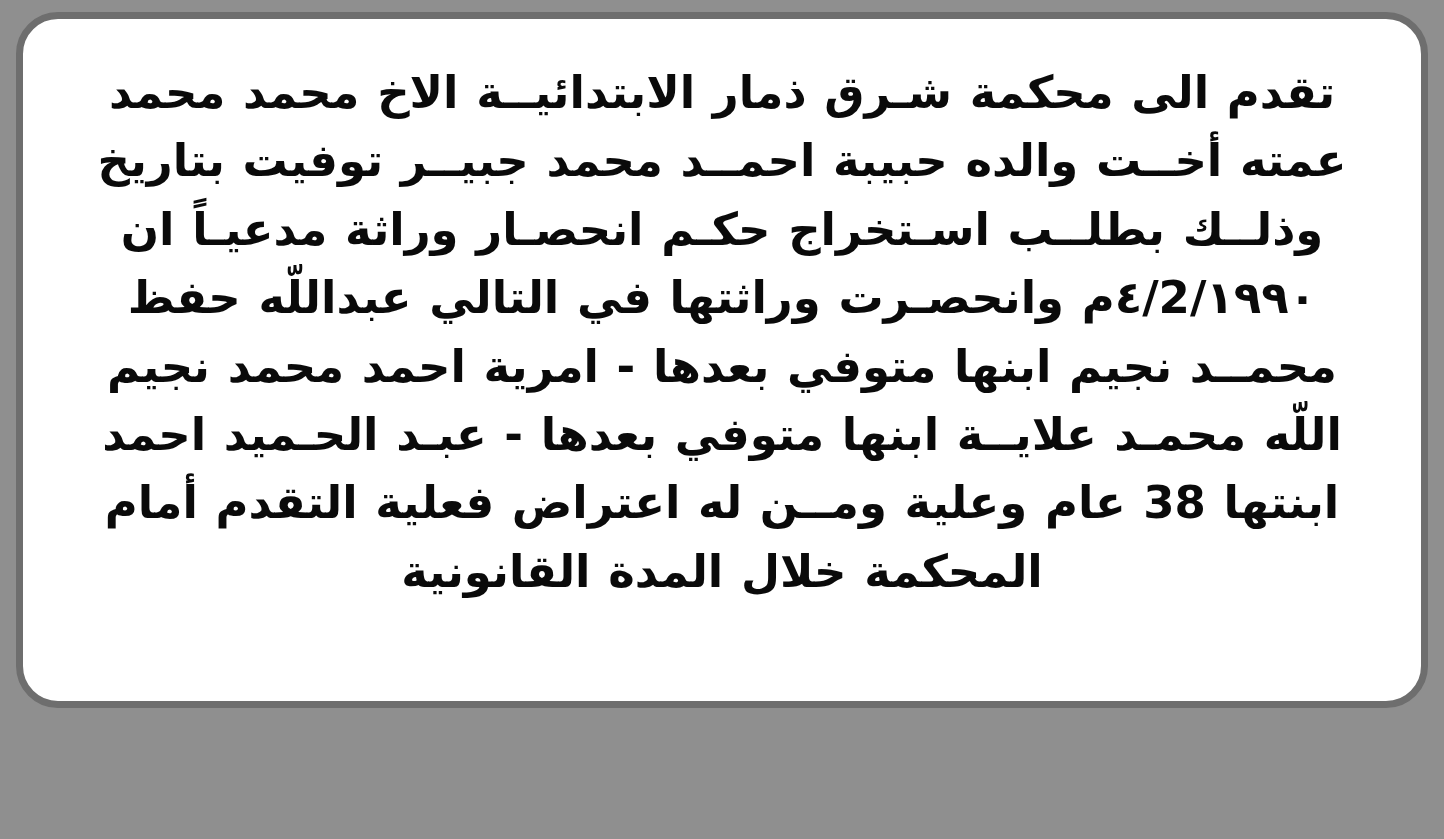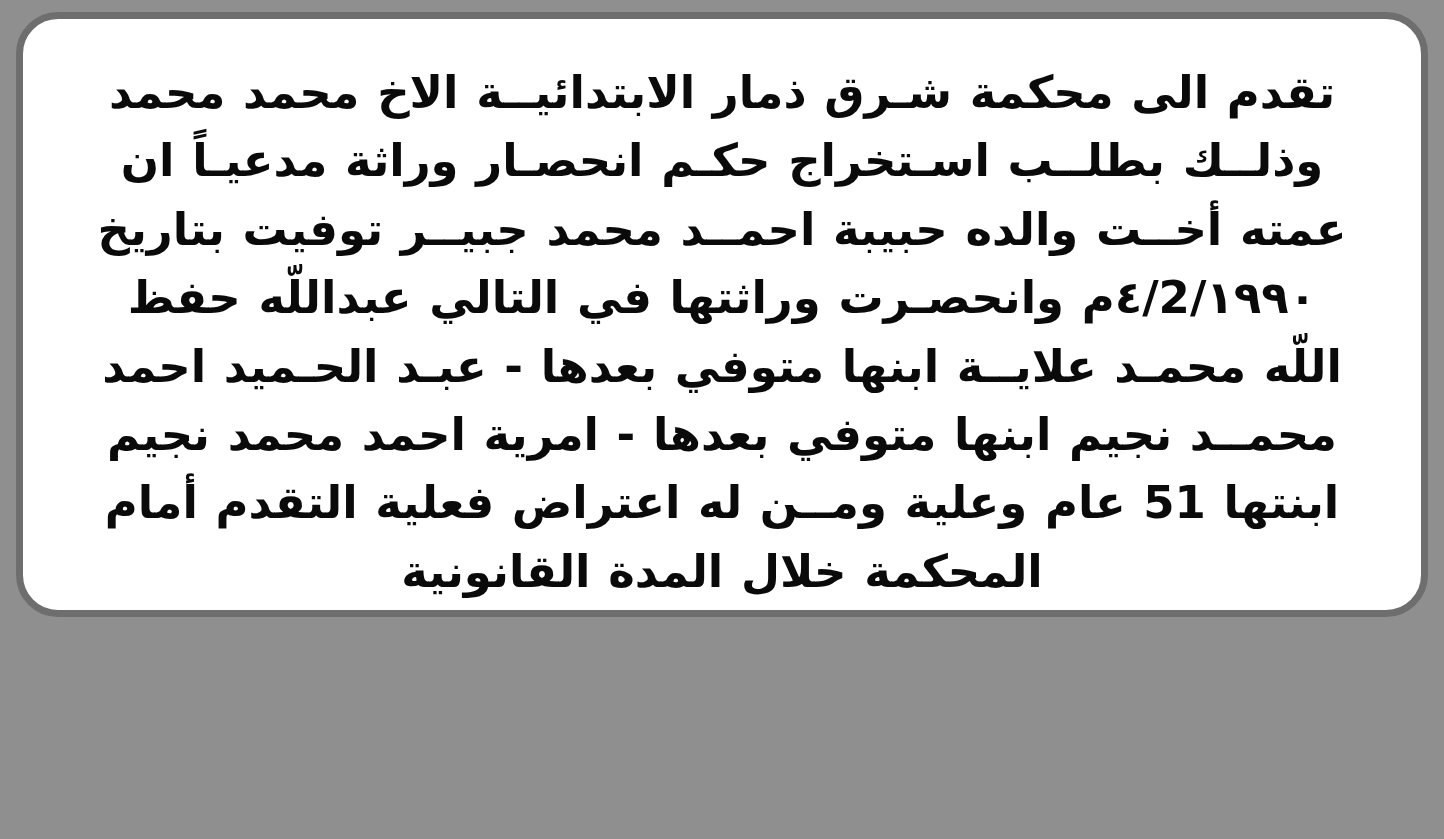--- a/index.html
+++ b/index.html
@@ -18,21 +18,21 @@
     width: 1444px;
     height: 839px;
     background: #8f8f8f;
     box-sizing: border-box;
   }
   .notice-card {
     position: absolute;
     left: 16px;
     top: 12px;
     width: 1412px;
-    height: 605px;
+    height: 696px;
     background: #ffffff;
     border: 7px solid #6e6e6e;
     border-radius: 42px;
     box-sizing: border-box;
     overflow: hidden;
   }
   .notice-body {
     position: absolute;
     left: 50px;
     right: 50px;
@@ -58,22 +58,22 @@
     text-align: left;
   }
 </style>
 </head>
 <body>
 
 <div class="page">
   <div class="notice-card">
     <div class="notice-body">
       <p>تقدم الى محكمة شـرق ذمار الابتدائيــة الاخ محمد محمد</p>
+      <p>عمته أخــت والده حبيبة احمــد محمد جبيــر توفيت بتاريخ</p>
       <p>وذلــك بطلــب اسـتخراج حكـم انحصـار وراثة مدعيـاً ان</p>
-      <p>عمته أخــت والده حبيبة احمــد محمد جبيــر توفيت بتاريخ</p>
       <p>١٩٩٠/2/٤م وانحصـرت وراثتها في التالي عبداللّه حفظ</p>
+      <p>محمــد نجيم ابنها متوفي بعدها - امرية احمد محمد نجيم</p>
       <p>اللّه محمـد علايــة ابنها متوفي بعدها - عبـد الحـميد احمد</p>
-      <p>محمــد نجيم ابنها متوفي بعدها - امرية احمد محمد نجيم</p>
-      <p>ابنتها 51 عام وعلية ومــن له اعتراض فعلية التقدم أمام</p>
+      <p>ابنتها 38 عام وعلية ومــن له اعتراض فعلية التقدم أمام</p>
       <p class="last-line">المحكمة خلال المدة القانونية</p>
     </div>
   </div>
 </div>
 
 </body></html>

